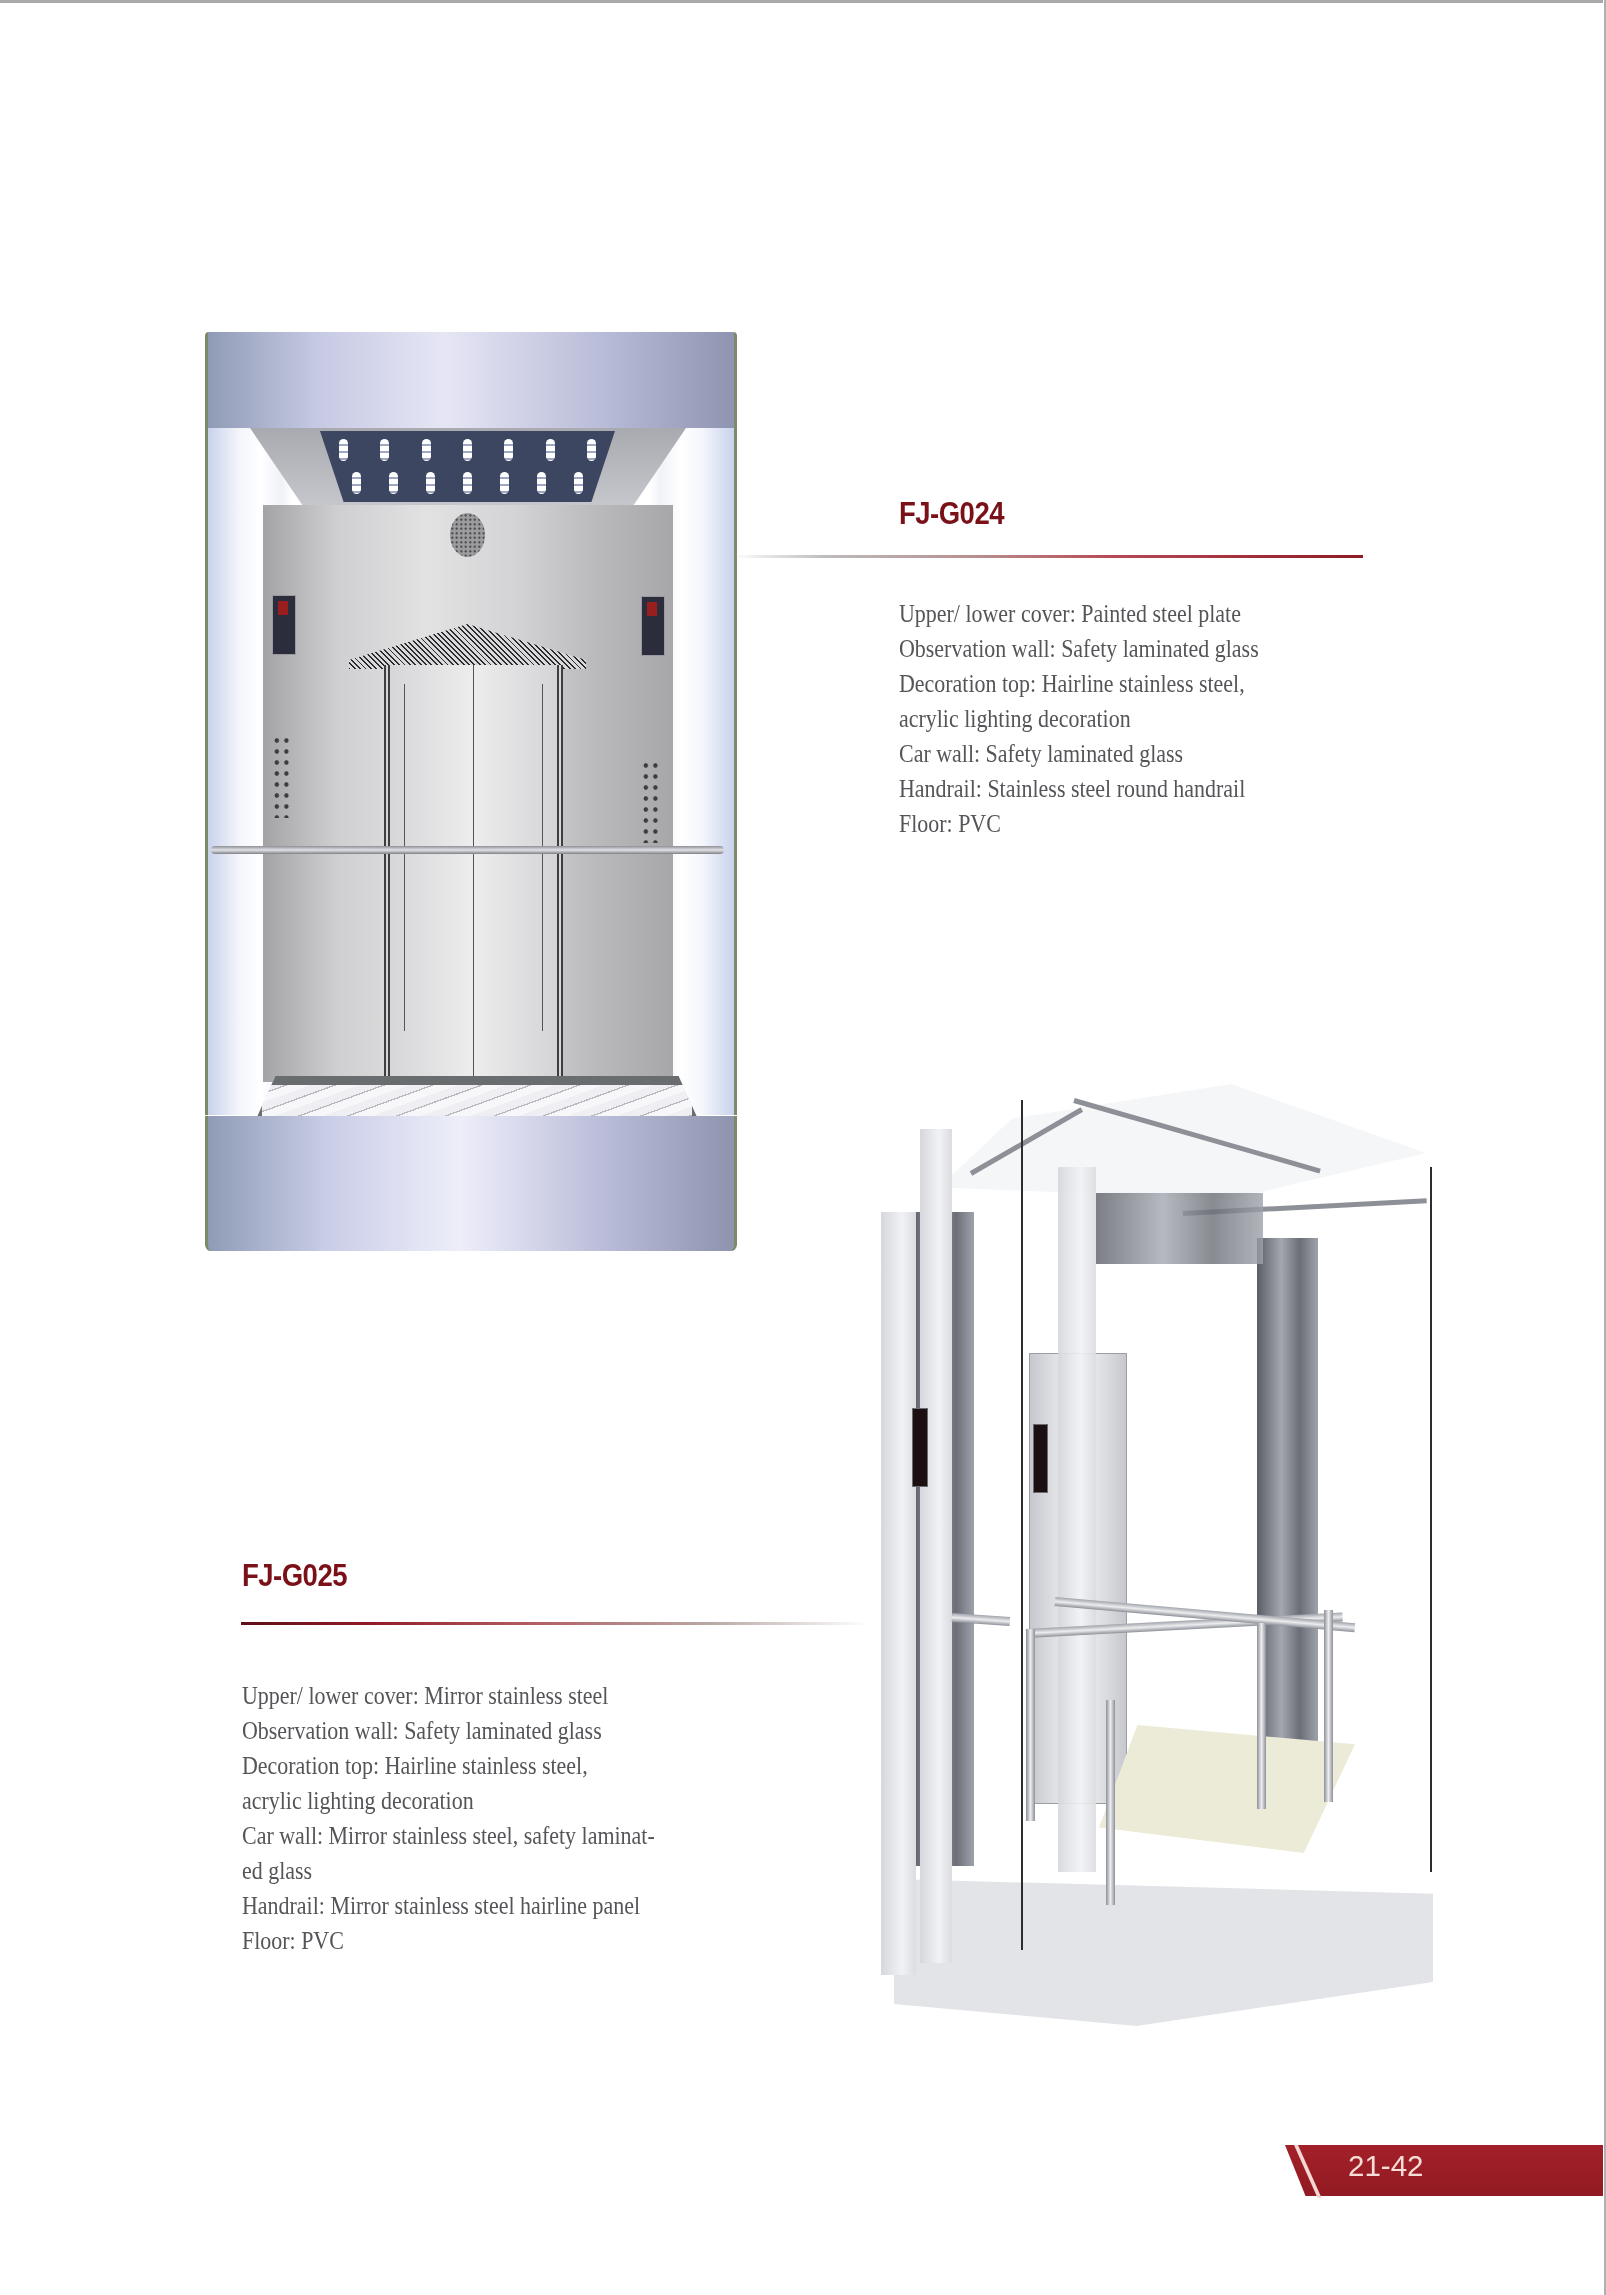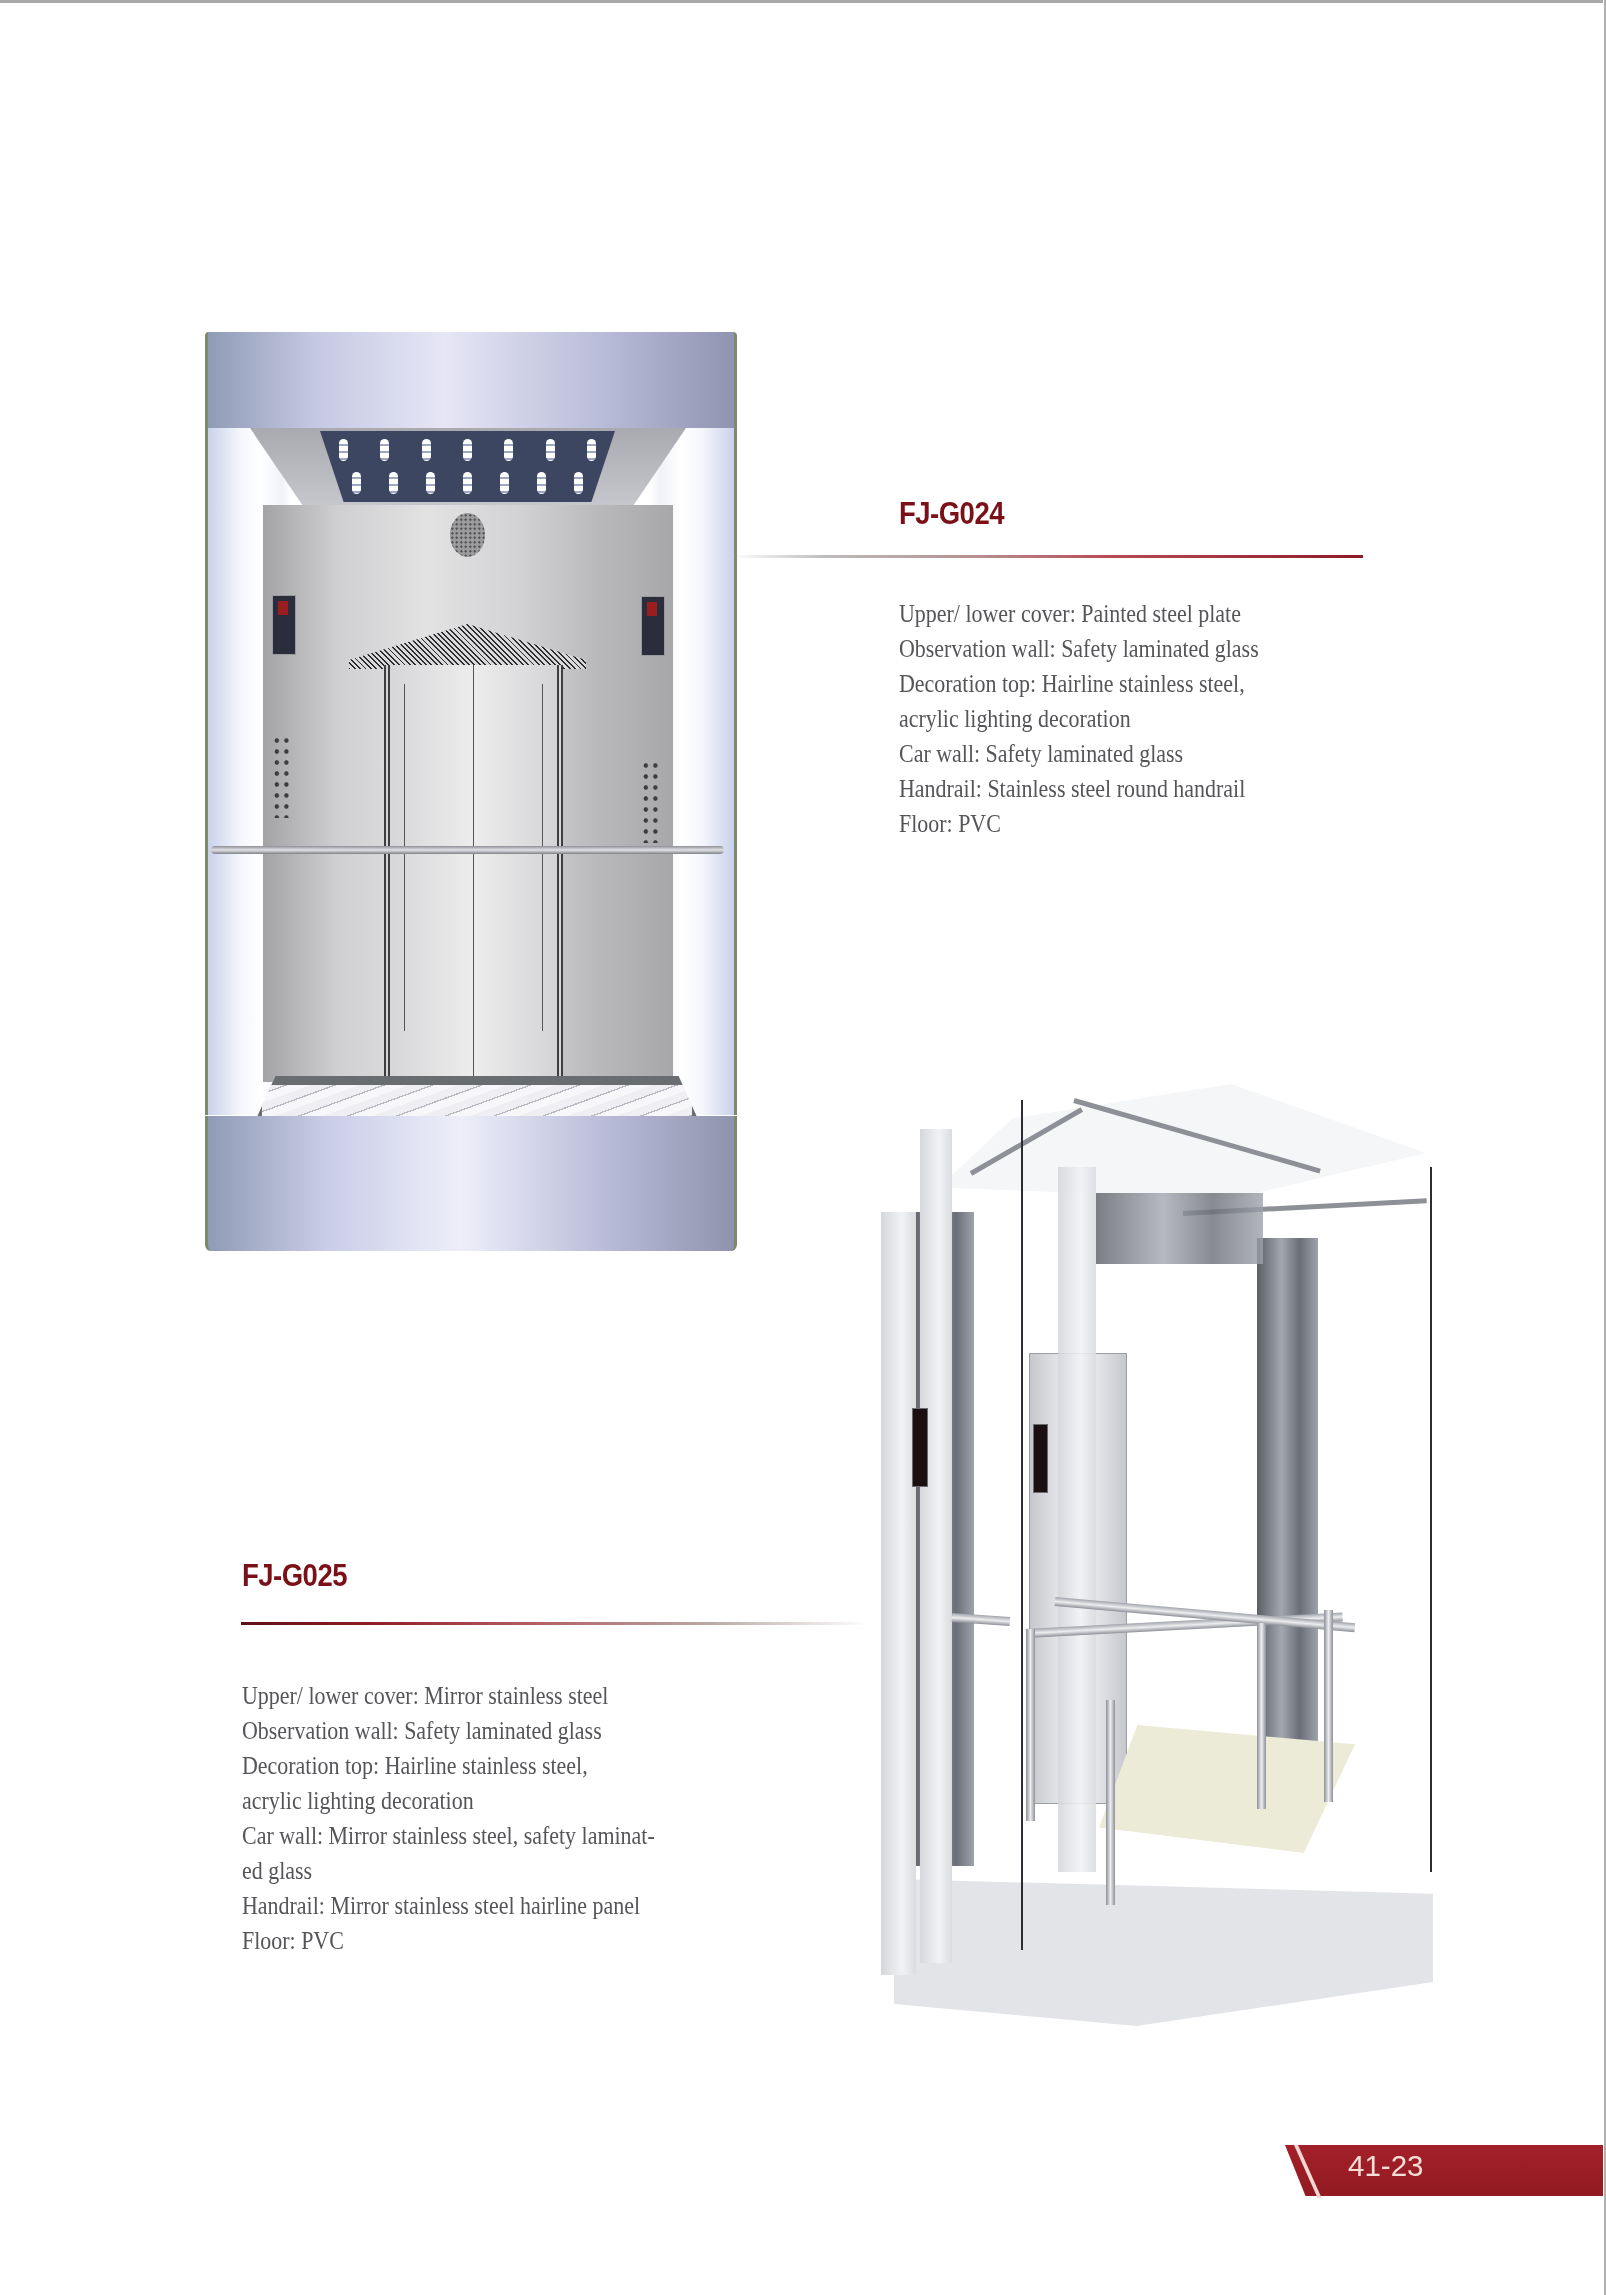--- a/index.html
+++ b/index.html
@@ -177,14 +177,14 @@
   <li>Decoration top: Hairline stainless steel,</li>
   <li>acrylic lighting decoration</li>
   <li>Car wall: Mirror stainless steel, safety laminat-</li>
   <li>ed glass</li>
   <li>Handrail: Mirror stainless steel hairline panel</li>
   <li>Floor: PVC</li>
 </ul>
 
 <div class="page-band"></div>
 <div class="page-band-stripe"></div>
-<div class="page-number">41-23</div>
+<div class="page-number">21-42</div>
 
 
 </body></html>

